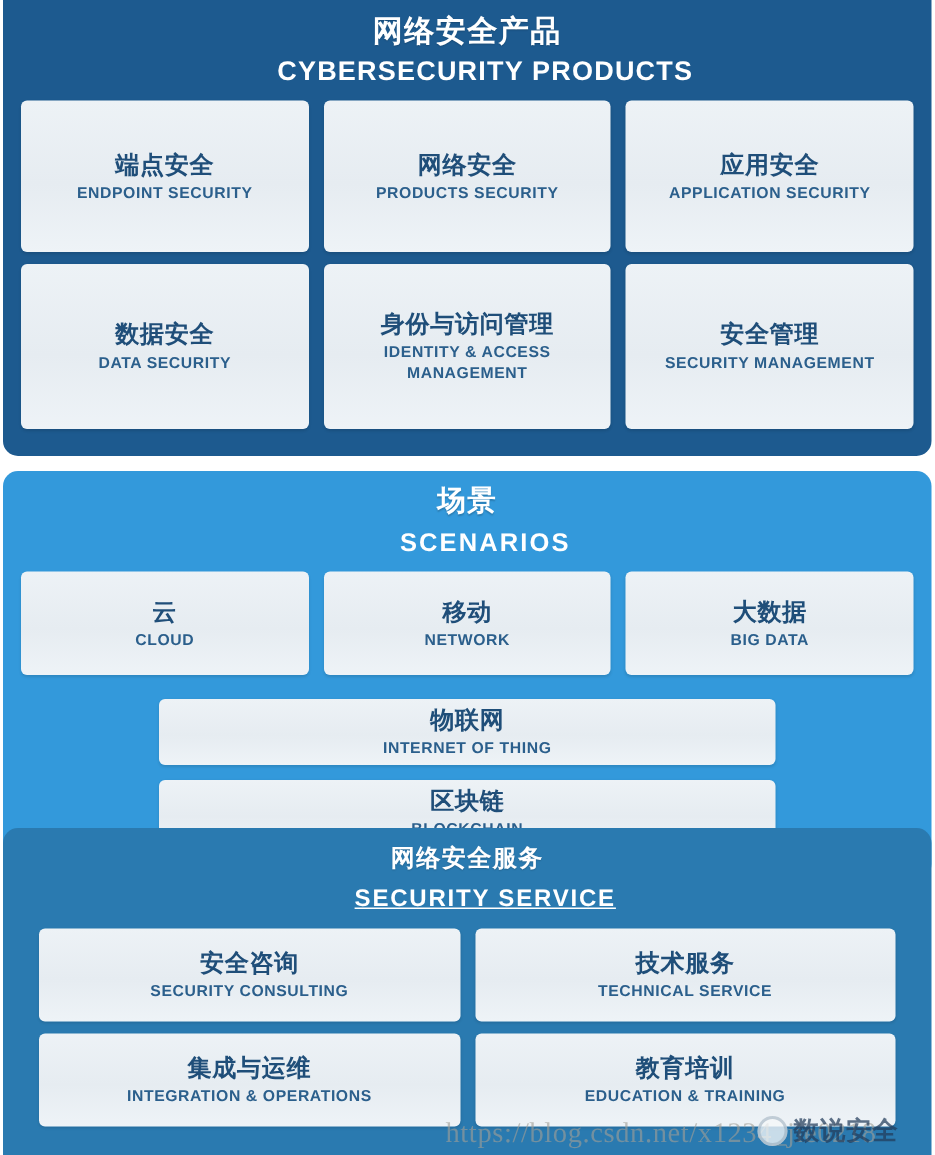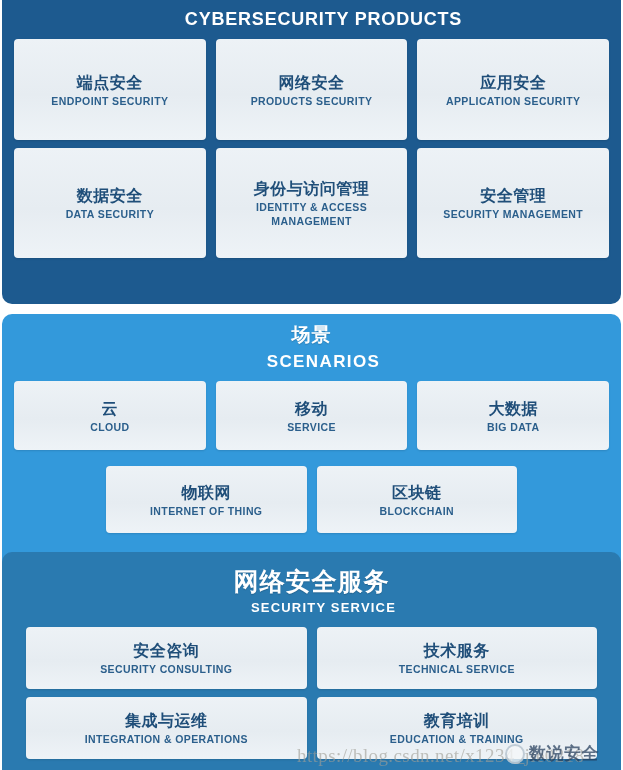--- a/index.html
+++ b/index.html
@@ -67,22 +67,22 @@
   .title-en {
     font-size: 18px;
     font-weight: bold;
     letter-spacing: 0.8px;
     line-height: 25px;
     color: #ffffff;
     padding-left: 24px;
   }
   .panel-scenarios .title-cn { font-size: 19px; }
   .panel-scenarios .title-en { font-size: 17px; letter-spacing: 1.4px; }
-  .panel-services .title-cn { font-size: 25px; margin-top: 8px; }
-  .panel-services .title-en { font-size: 13px; letter-spacing: 1.2px; }
+  .panel-services .title-cn { font-size: 16px; }
+  .panel-services .title-en { font-size: 16px; letter-spacing: 1.2px; text-decoration: underline; }
 
   
   .card-row {
     display: flex;
     justify-content: center;
     gap: 10px;
     padding: 0 12px;
     box-sizing: border-box;
   }
 
@@ -118,21 +118,21 @@
   
   .panel-products .row-1 { margin-top: 7px; }
   .panel-products .row-1 .card { height: 101px; }
   .panel-products .row-2 { margin-top: 8px; }
   .panel-products .row-2 .card { height: 110px; }
 
   
   .panel-scenarios .row-1 { margin-top: 7px; }
   .panel-scenarios .row-1 .card { height: 69px; }
   .panel-scenarios .row-2 { margin-top: 8px; }
-  .panel-scenarios .row-2 { padding: 8px 104px; }
+  .panel-scenarios .row-2 { padding: 8px 104px; flex-direction: column; }
   .panel-scenarios .row-2 .card { height: 67px; }
 
   
   .panel-services .row-1 { margin-top: 7px; padding: 0 24px; }
   .panel-services .row-1 .card { height: 62px; }
   .panel-services .row-2 { margin-top: 8px; padding: 0 24px; }
   .panel-services .row-2 .card { height: 62px; }
 
   
   .wm-url {
@@ -169,20 +169,21 @@
     letter-spacing: 0.5px;
   }
 </style>
 </head>
 <body>
 
 <div id="stage">
 
   <section class="panel panel-products">
     <div class="panel-head">
+      <div class="title-cn">网络安全产品</div>
       <div class="title-en">CYBERSECURITY PRODUCTS</div>
     </div>
 
     <div class="card-row row-1">
       <div class="card">
         <div class="cn">端点安全</div>
         <div class="en">ENDPOINT SECURITY</div>
       </div>
       <div class="card">
         <div class="cn">网络安全</div>
@@ -217,21 +218,21 @@
       <div class="title-en">SCENARIOS</div>
     </div>
 
     <div class="card-row row-1">
       <div class="card">
         <div class="cn">云</div>
         <div class="en">CLOUD</div>
       </div>
       <div class="card">
         <div class="cn">移动</div>
-        <div class="en">SERVICE</div>
+        <div class="en">NETWORK</div>
       </div>
       <div class="card">
         <div class="cn">大数据</div>
         <div class="en">BIG DATA</div>
       </div>
     </div>
 
     <div class="card-row row-2">
       <div class="card">
         <div class="cn">物联网</div>

